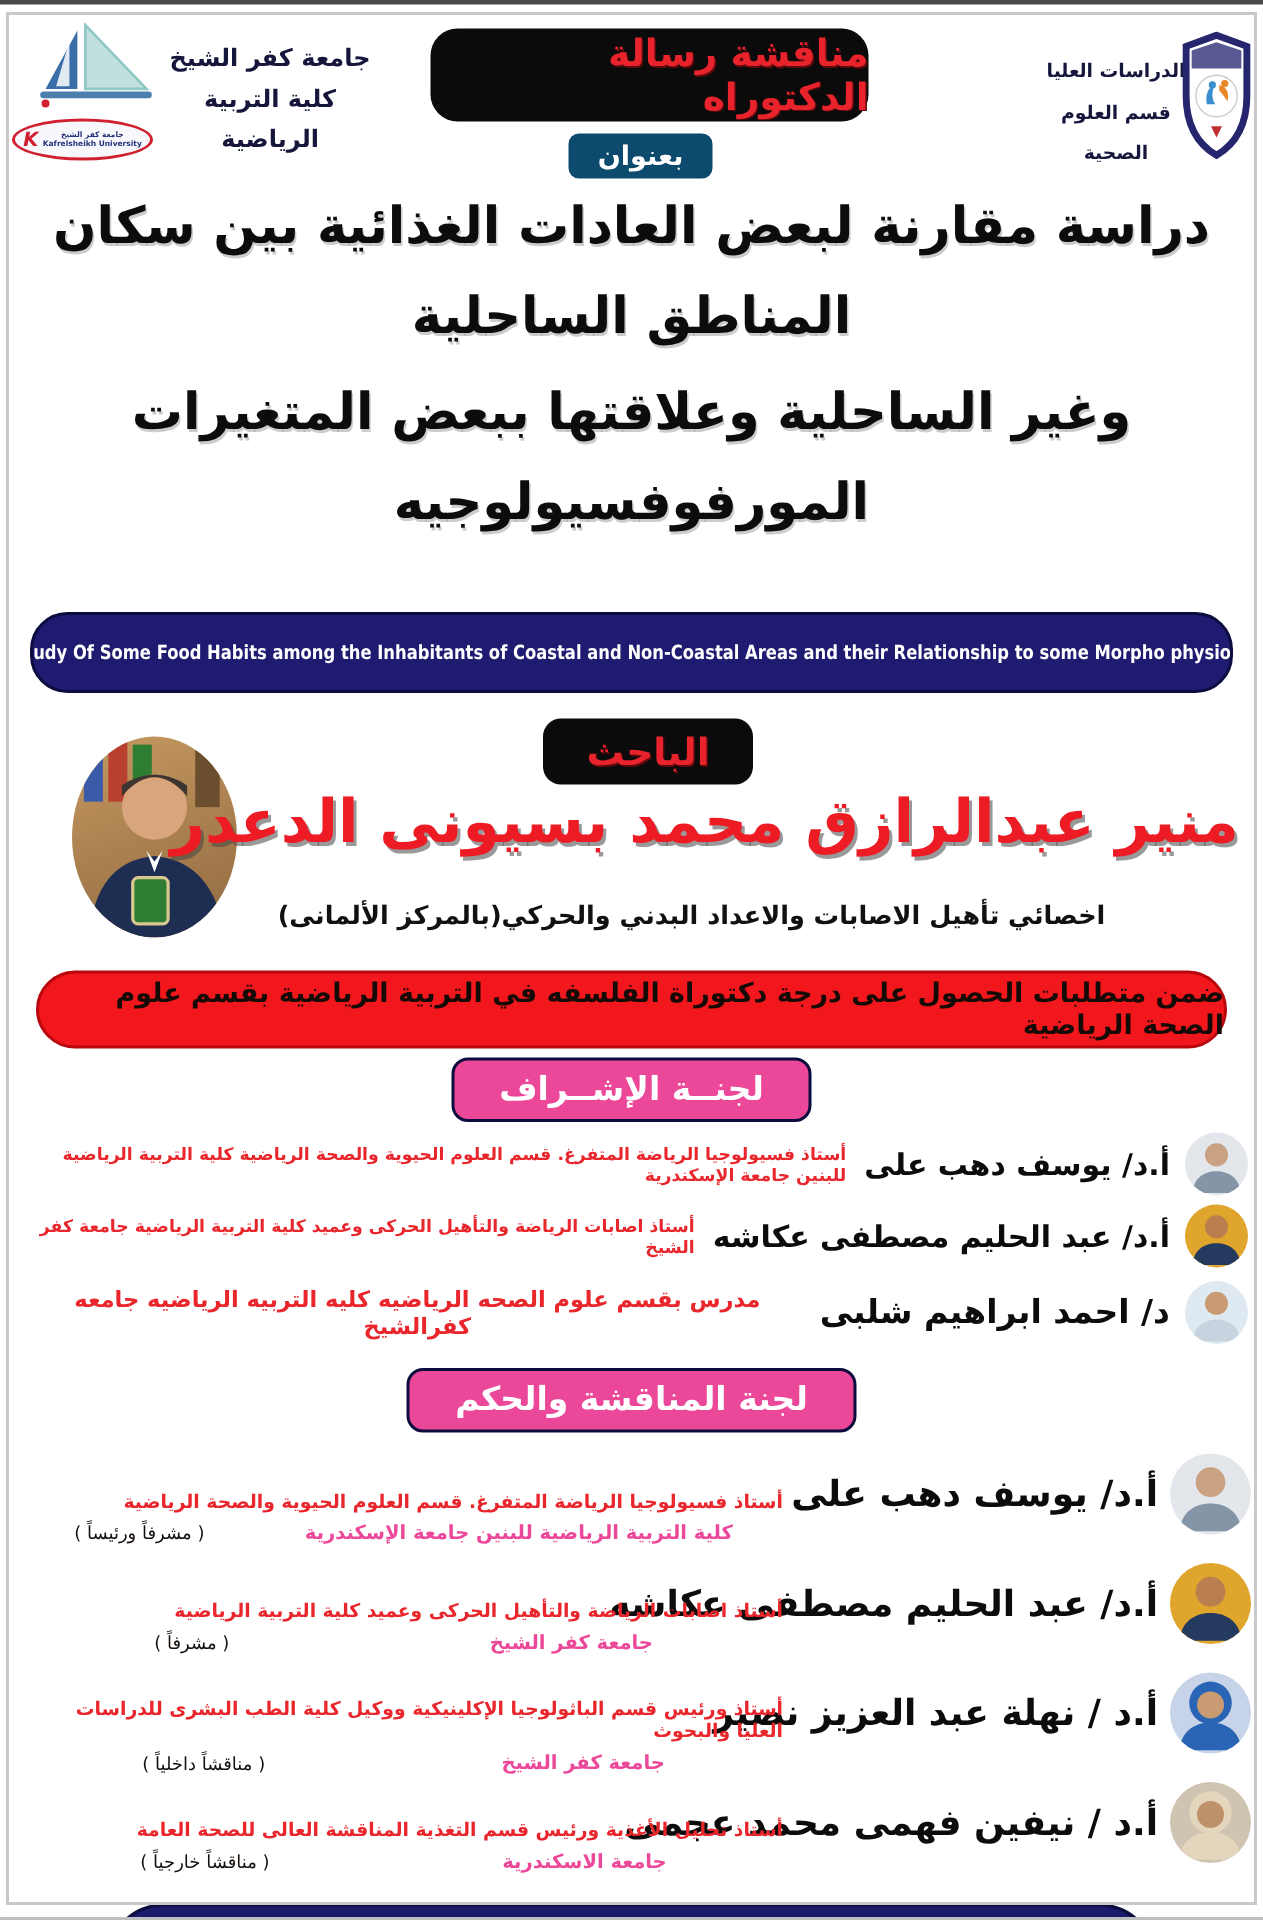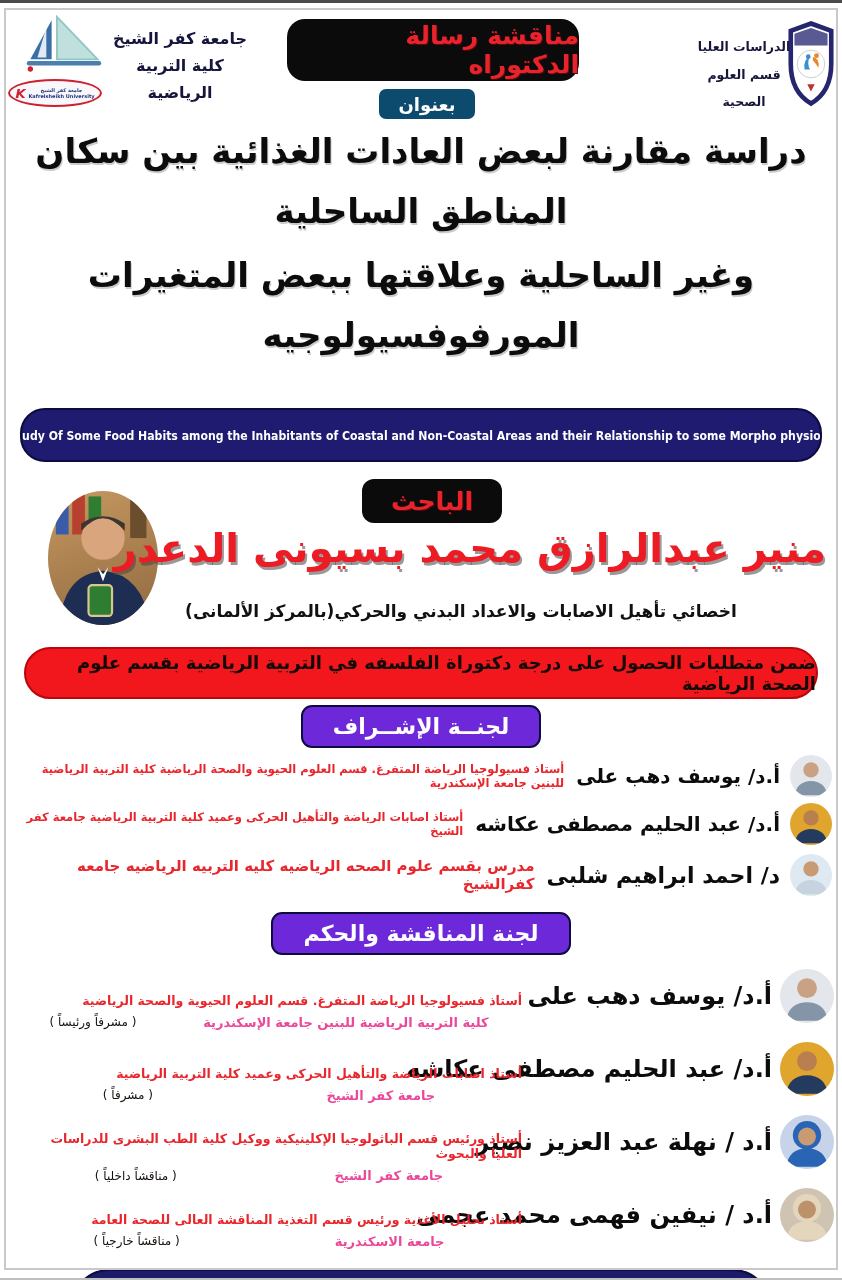--- a/index.html
+++ b/index.html
@@ -62,42 +62,42 @@
     text-shadow:2px 3px 0 rgba(70,70,70,.55);white-space:nowrap;
   }
   .res-pos{position:absolute;left:140px;right:60px;top:122px;text-align:center;color:#111;font-weight:900;font-size:17px;}
   
   .degree{
     margin:6px 24px 0 24px;height:48px;background:#f2161d;border:2px solid #b8070d;border-radius:26px;
     display:flex;align-items:center;justify-content:center;color:#140a06;font-weight:900;font-size:18px;
   }
   
   .sec{
-    margin:6px auto 0 auto;width:max-content;background:#6d28d9;border:2px solid #0d0c3e;border-radius:11px;
+    margin:6px auto 0 auto;width:max-content;background:#ec4899;border:2px solid #0d0c3e;border-radius:11px;
     padding:7px 30px;color:#fff;font-weight:900;font-size:22px;
   }
   .sec.exam-h{margin-top:10px;}
   
   .avatar{border-radius:50%;background:var(--bg);flex:0 0 auto;overflow:hidden;}
   .avatar svg{width:100%;height:100%;display:block;}
   .avatar .head{fill:var(--head);} .avatar .body{fill:var(--fig);}
   .av-s1,.av-e1{--bg:#e3e6ea;--fig:#8595a8;--head:#c9a183;}
   .av-s2,.av-e2{--bg:#e0a52c;--fig:#243a5e;--head:#b97f4e;}
   .av-s3{--bg:#dfe9f2;--fig:#c7d3de;--head:#c89b72;}
   .av-e3{--bg:#c7d3e8;--fig:#2a64b5;--head:#c89b72;}
   .av-e4{--bg:#cfc4b2;--fig:#e3d6bd;--head:#bd9169;}
   
   .sup-rows{margin-top:4px;padding:0 10px;}
   .sup-row{display:flex;align-items:center;height:48px;}
   .sup-row .avatar{width:42px;height:42px;margin-left:10px;}
   .sup-name{font-size:20px;font-weight:900;color:#0c0c0c;white-space:nowrap;}
   .sup-desc{flex:1;color:#e8262c;font-weight:bold;font-size:11.5px;padding:0 12px;text-align:right;}
   .sup-row.big{height:54px;}
   .sup-row.big .sup-name{font-size:22px;}
-  .sup-row.big .sup-desc{font-size:15px;}
+  .sup-row.big .sup-desc{font-size:15px;text-align:center;}
   
   .ex-rows{margin-top:4px;padding:0 8px;}
   .ex-row{display:flex;align-items:center;height:73px;}
   .ex-row .avatar{width:54px;height:54px;margin-left:8px;}
   .ex-name{width:242px;font-size:24px;font-weight:900;color:#0c0c0c;white-space:nowrap;}
   .ex-desc{flex:1;padding:0 8px;}
   .ex-desc .d1{color:#e8262c;font-weight:bold;font-size:12.5px;text-align:right;margin-bottom:7px;margin-top:31px;}
   .ex-desc .d2{display:flex;align-items:center;justify-content:space-around;}
   .ex-desc .d2 .d2t{color:#ec4899;font-weight:bold;font-size:13px;}
   .ex-desc .d2 .role{color:#15100c;font-weight:400;font-size:12px;}

